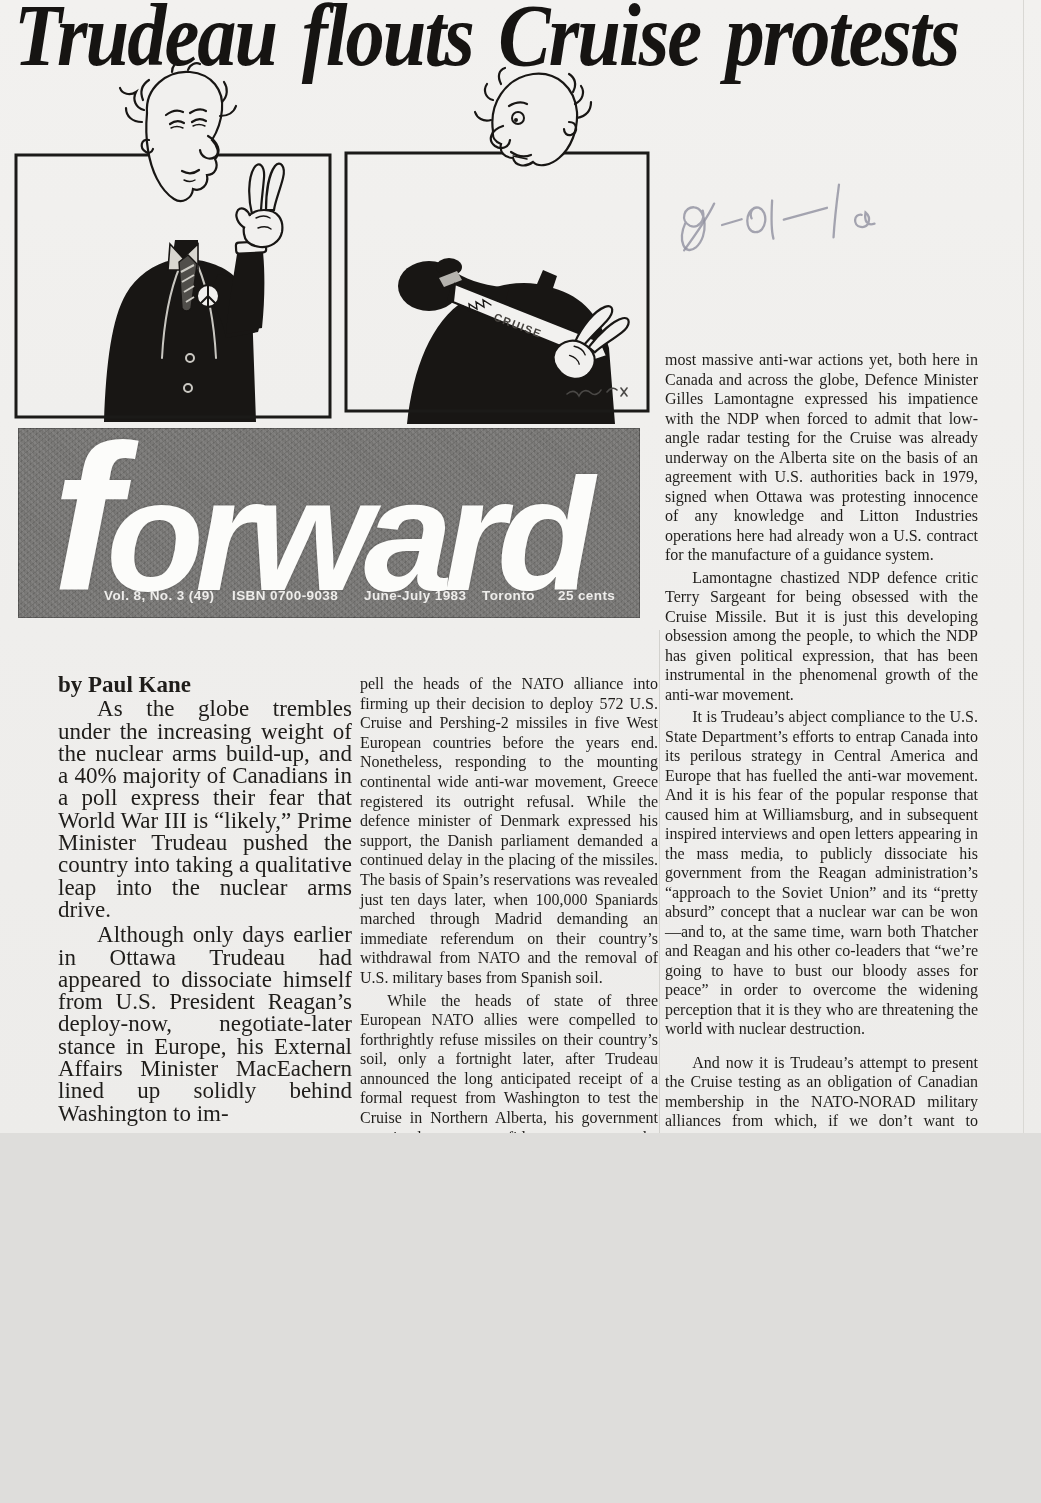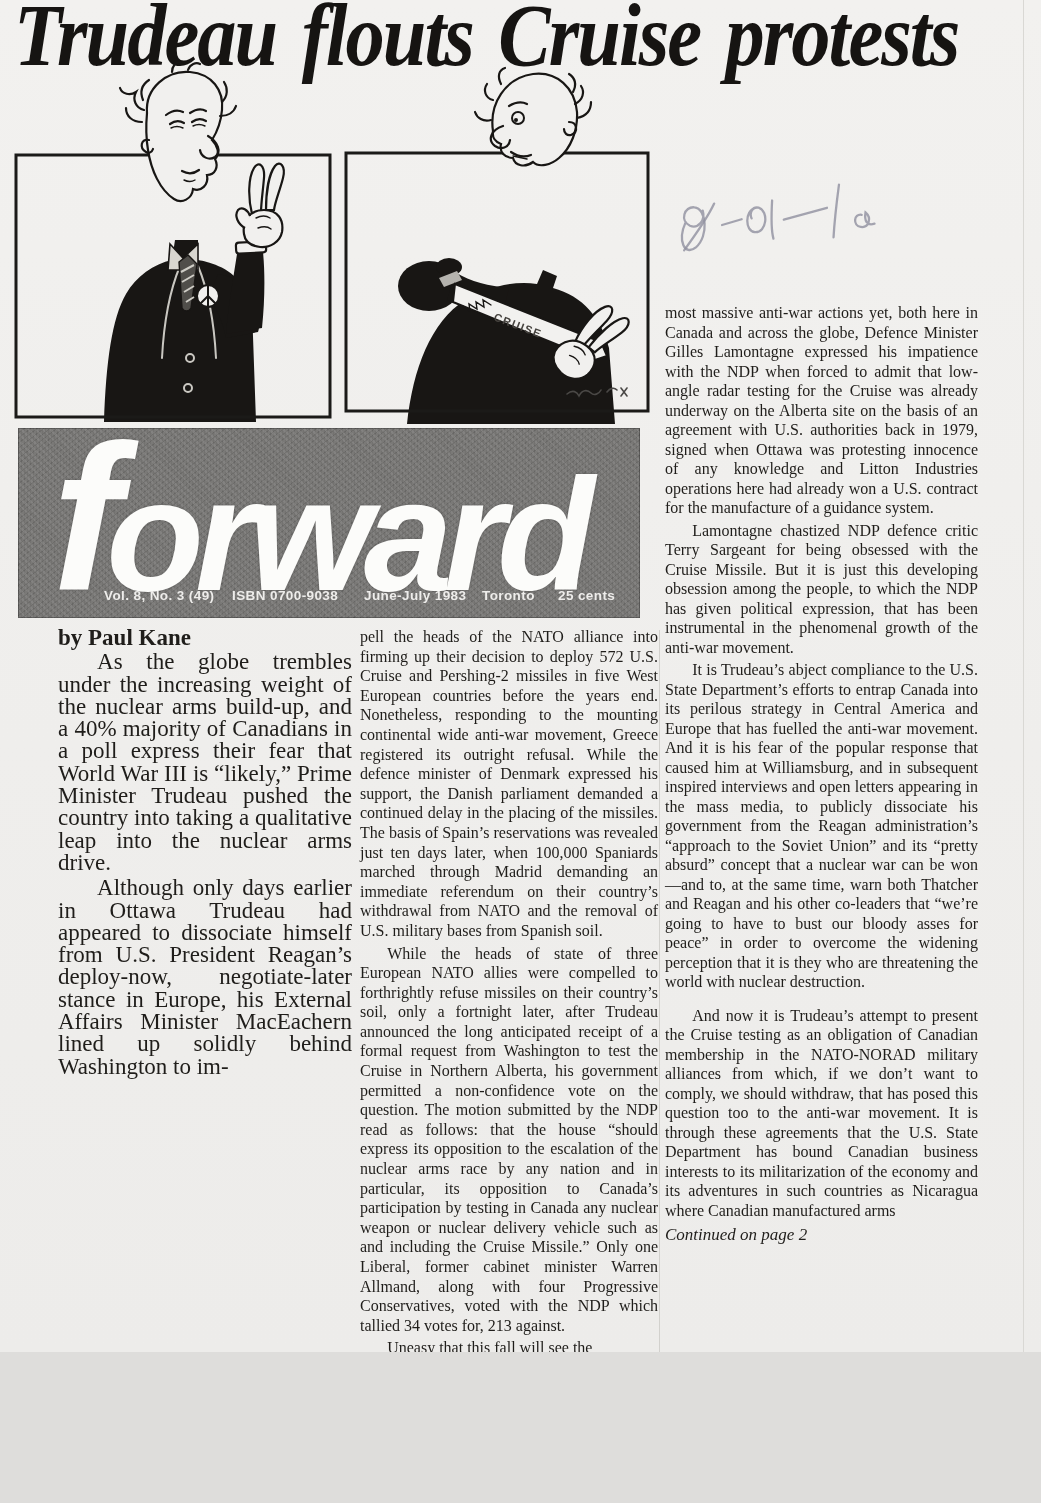--- a/index.html
+++ b/index.html
@@ -1,16 +1,16 @@
 <!DOCTYPE html>
 <html><head>
 <meta charset="utf-8">
 <style>
   html,body{margin:0;padding:0;background:#dedddb;}
-  .page{position:relative;width:1041px;height:1352px;margin:0 auto;overflow:hidden;
+  .page{position:relative;width:1041px;height:1133px;margin:0 auto;overflow:hidden;
         background:linear-gradient(180deg,#f2f1ef 0%,#efeeec 55%,#edecea 100%);
         font-family:"Liberation Serif", serif;color:#1f1d1a;}
   
   .headline{position:absolute;top:-14px;left:14px;margin:0;width:1020px;
             font-family:"Liberation Serif",serif;font-style:italic;font-weight:bold;
             font-size:80px;letter-spacing:-2px;word-spacing:8px;white-space:nowrap;
             color:#161412;transform:scale(.98,1.1);transform-origin:left top;}
   
   .cartoon{position:absolute;}
   .cartoon-left{left:12px;top:56px;width:324px;height:368px;}
@@ -45,21 +45,21 @@
   .logo::first-letter{font-size:1.3em;margin-right:-6px;}
   .mast-info{position:absolute;left:0;top:160px;width:622px;height:24px;
              font-family:"Liberation Sans",sans-serif;font-weight:bold;font-size:13.5px;
              color:#eeedeb;letter-spacing:.4px;}
   .mast-info span{position:absolute;white-space:nowrap;}
   .mi-vol{left:86px;} .mi-isbn{left:214px;} .mi-date{left:346px;} .mi-city{left:464px;} .mi-price{left:540px;}
   
   .rule-mid{position:absolute;left:659px;top:630px;width:1px;height:873px;background:#d2d1cd;}
   .rule-right{position:absolute;left:1023px;top:0;width:1px;height:1503px;background:#d9d8d4;}
   
-  .col{position:absolute;text-align:justify;}
+  .col{position:absolute;text-align:justify;margin-top:47px;}
   .col p{margin:0 0 3px 0;text-indent:1.7em;}
   .col p.noindent{text-indent:0;}
   .col1{left:58px;top:627px;width:294px;font-size:23px;line-height:22.3px;}
   .col2{left:360px;top:627px;width:298px;height:876px;font-size:16px;line-height:19.6px;}
   .col3{left:665px;top:303px;width:313px;font-size:16px;line-height:19.5px;}
   .byline{font-weight:bold;text-indent:0 !important;margin-bottom:2px !important;}
   .gap-top{margin-top:14px !important;}
   .continued{font-weight:normal;font-style:italic;text-indent:0 !important;
              font-size:17px;margin-top:5px !important;text-align:left;}
 </style>

